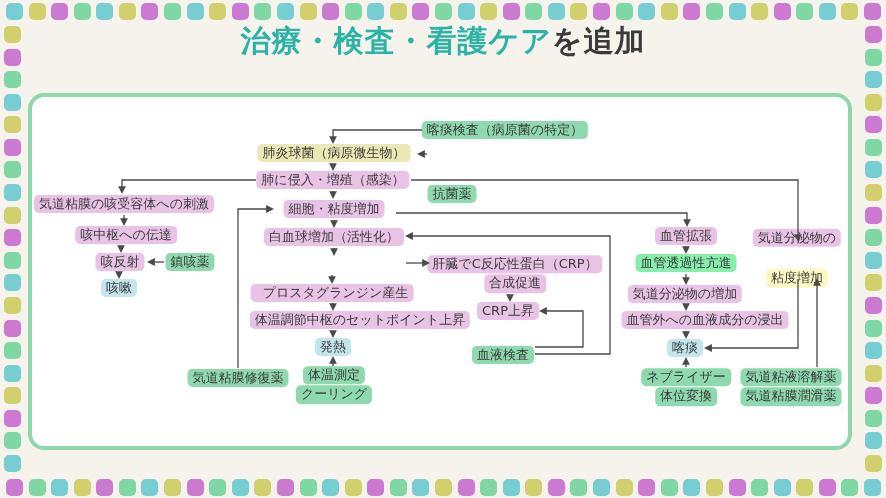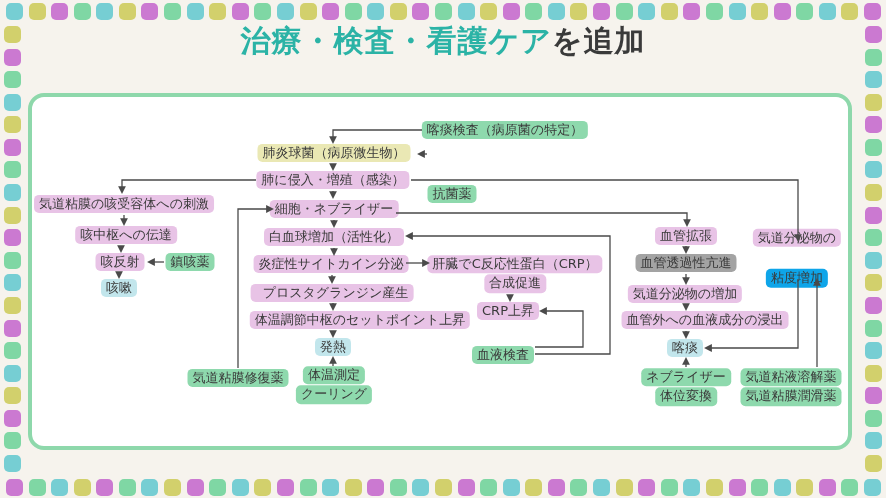--- a/index.html
+++ b/index.html
@@ -188,27 +188,24 @@
       <div class="node" style="left: 120px; top: 262px; align-items: center;">
         <div class="pill" style="background: rgb(232, 195, 230);">咳反射</div>
       </div>
       <div class="node" style="left: 190px; top: 262px;">
         <div class="pill" style="background: rgb(142, 217, 173);">鎮咳薬</div>
       </div>
       <div class="node" style="left: 119px; top: 288px;">
         <div class="pill" style="background: rgb(194, 230, 236);">咳嗽</div>
       </div>
       <div class="node" style="left: 334px; top: 209px;">
-        <div class="pill" style="background: rgb(232, 195, 230);">細胞・ネブライザー</div>
+        <div class="pill" style="background: rgb(232, 195, 230);">細胞・粘度増加</div>
       </div>
       <div class="node" style="left: 334px; top: 237px;">
         <div class="pill" style="background: rgb(232, 195, 230);">白血球増加（活性化）</div>
-      </div>
-      <div class="node" style="left: 331px; top: 264px;">
-        <div class="pill" style="background: rgb(232, 195, 230);">炎症性サイトカイン分泌</div>
       </div>
       <div class="node" style="left: 515px; top: 274px;">
         <div class="pill" style="background: rgb(232, 195, 230);">肝臓でC反応性蛋白（CRP）</div>
         <div class="pill" style="background: rgb(232, 195, 230);">合成促進</div>
       </div>
       <div class="node" style="left: 508px; top: 311px;">
         <div class="pill" style="background: rgb(232, 195, 230);">CRP上昇</div>
       </div>
       <div class="node" style="left: 332px; top: 293px;">
         <div class="pill" style="background: rgb(232, 195, 230); padding-left: 12px;">プロスタグランジン産生</div>
@@ -226,42 +223,42 @@
       <div class="node" style="left: 238px; top: 378px;">
         <div class="pill" style="background: rgb(142, 217, 173);">気道粘膜修復薬</div>
       </div>
       <div class="node" style="left: 503px; top: 351px;">
         <div class="pill" style="background: rgb(142, 217, 173); margin-top: 8px;">血液検査</div>
       </div>
       <div class="node" style="left: 686px; top: 236px;">
         <div class="pill" style="background: rgb(232, 195, 230);">血管拡張</div>
       </div>
       <div class="node" style="left: 686px; top: 263px;">
-        <div class="pill" style="background: #a3a3a3;">血管透過性亢進</div>
+        <div class="pill" style="background: #86efac;">血管透過性亢進</div>
       </div>
       <div class="node" style="left: 685px; top: 294px;">
         <div class="pill" style="background: rgb(232, 195, 230);">気道分泌物の増加</div>
       </div>
       <div class="node" style="left: 705px; top: 320px;">
         <div class="pill" style="background: rgb(232, 195, 230);">血管外への血液成分の浸出</div>
       </div>
       <div class="node" style="left: 685px; top: 348px;">
         <div class="pill" style="background: rgb(194, 230, 236);">喀痰</div>
       </div>
       <div class="node" style="left: 686px; top: 387px;">
         <div class="pill" style="background: rgb(142, 217, 173);">ネブライザー</div>
         <div class="pill" style="background: rgb(142, 217, 173);">体位変換</div>
       </div>
       <div class="node" style="left: 791px; top: 387px;">
         <div class="pill" style="background: rgb(142, 217, 173);">気道粘液溶解薬</div>
         <div class="pill" style="background: rgb(142, 217, 173);">気道粘膜潤滑薬</div>
       </div>
       <div class="node" style="left: 797px; top: 258px;">
         <div class="pill" style="background: rgb(232, 195, 230);">気道分泌物の</div>
-        <div class="pill" style="background: #0ea5e9; margin-top: 21px;">粘度増加</div>
+        <div class="pill" style="background: #fef9c3; margin-top: 21px;">粘度増加</div>
       </div>
     </div>
 
   <svg class="edges-layer" id="edges" viewBox="0 0 886 498" xmlns="http://www.w3.org/2000/svg">
     <defs>
       <marker id="arrow" viewBox="0 0 10 10" refX="7.5" refY="5" markerWidth="6" markerHeight="6" orient="auto">
         <path d="M0,0 L10,5 L0,10 Z" fill="#4a4a4a"></path>
       </marker>
     </defs>
     <g id="edge-group" fill="none" stroke="#4a4a4a" stroke-width="1.3">

